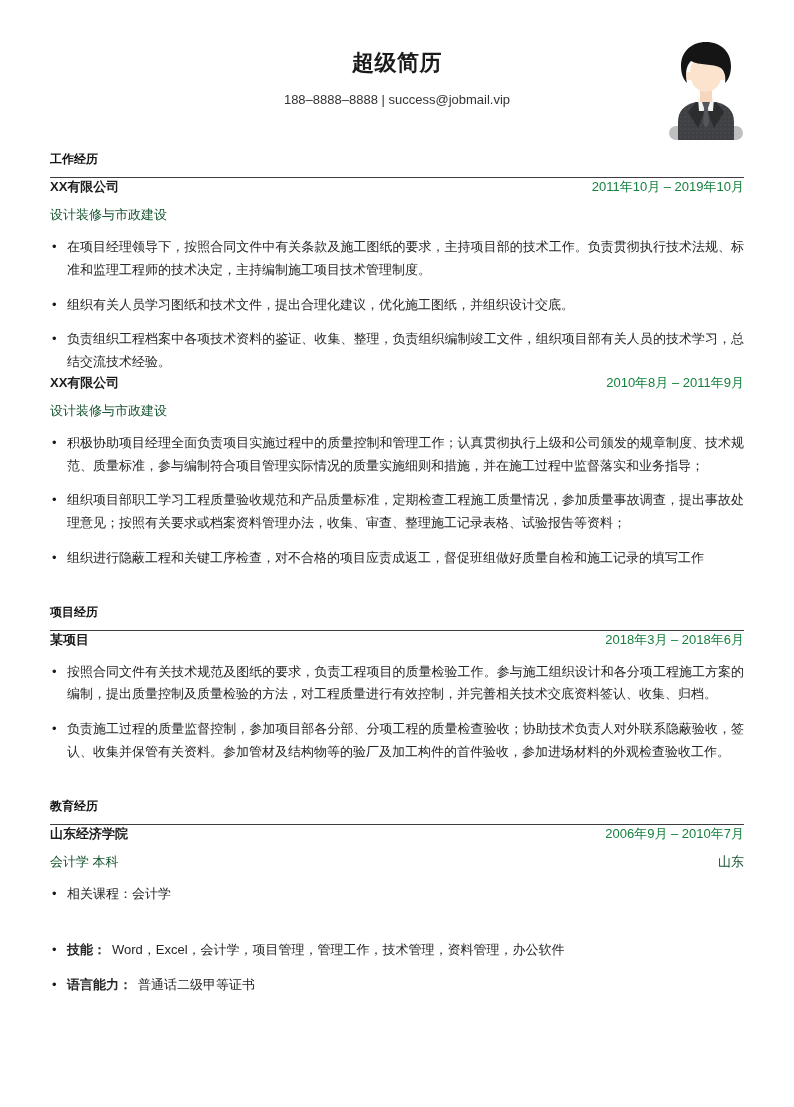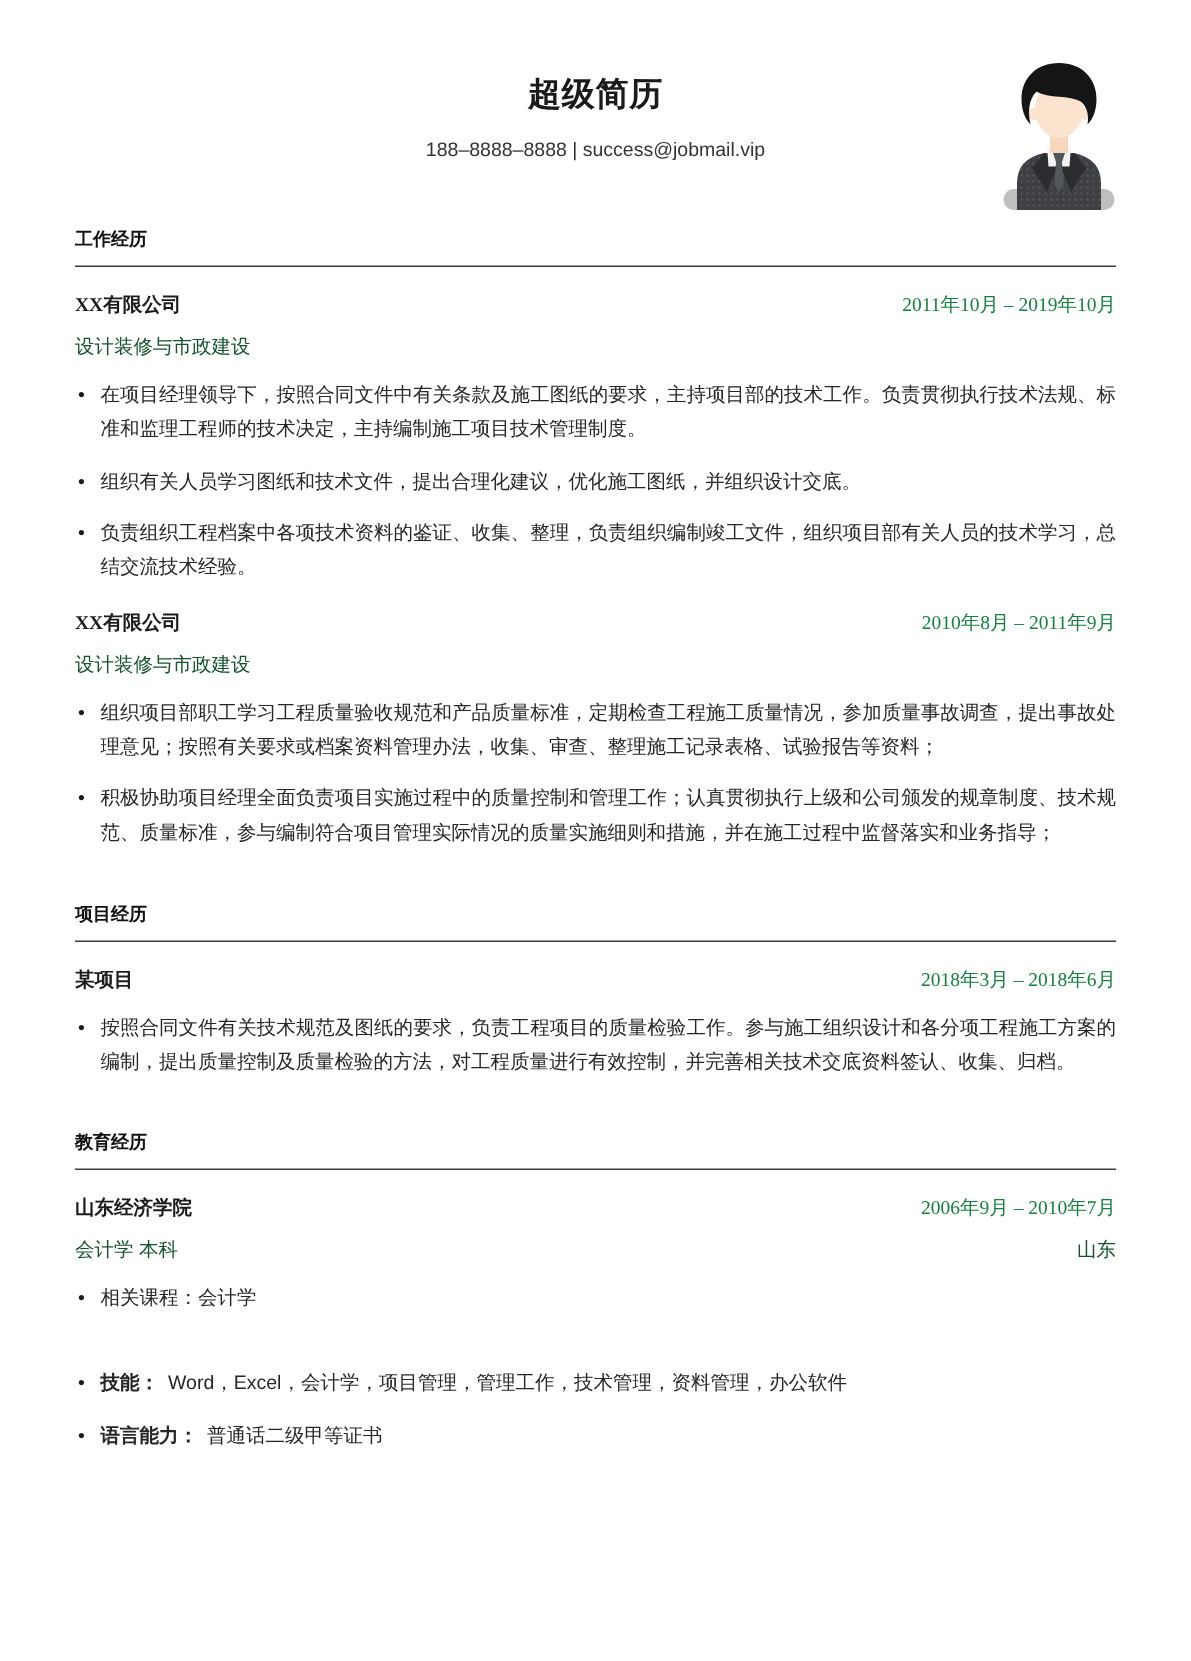--- a/index.html
+++ b/index.html
@@ -42,22 +42,20 @@
     font-size: 12px;
     font-weight: bold;
     color: #111111;
     padding-bottom: 9px;
     border-bottom: 1px solid #3d3d3d;
   }
   .entry-head {
     display: flex;
     justify-content: space-between;
     align-items: baseline;
-    margin-top: 16px;
-    font-family: Liberation Serif, serif;
   }
   .entry-heading { font-size: 13px; font-weight: bold; color: #1c1c1c; }
   .entry-date { font-size: 13px; color: #15803d; white-space: nowrap; }
   .entry-sub {
     display: flex;
     justify-content: space-between;
     margin-top: 10px;
     font-size: 13px;
     color: #14532d;
   }
@@ -133,34 +131,36 @@
         </div>
         <div class="entry">
           <div class="entry-head">
             <span class="entry-heading">XX有限公司</span>
             <span class="entry-date">2010年8月 – 2011年9月</span>
           </div>
           <div class="entry-sub">
             <span>设计装修与市政建设</span>
           </div>
           <ul class="bullets">
+            <li>积极协助项目经理全面负责项目实施过程中的质量控制和管理工作；认真贯彻执行上级和公司颁发的规章制度、技术规范、质量标准，参与编制符合项目管理实际情况的质量实施细则和措施，并在施工过程中监督落实和业务指导；</li>
             <li>组织项目部职工学习工程质量验收规范和产品质量标准，定期检查工程施工质量情况，参加质量事故调查，提出事故处理意见；按照有关要求或档案资料管理办法，收集、审查、整理施工记录表格、试验报告等资料；</li>
-            <li>积极协助项目经理全面负责项目实施过程中的质量控制和管理工作；认真贯彻执行上级和公司颁发的规章制度、技术规范、质量标准，参与编制符合项目管理实际情况的质量实施细则和措施，并在施工过程中监督落实和业务指导；</li>
+            <li>组织进行隐蔽工程和关键工序检查，对不合格的项目应责成返工，督促班组做好质量自检和施工记录的填写工作</li>
           </ul>
         </div>
       </section>
       <section class="section">
         <div class="section-title">项目经历</div>
         <div class="entry">
           <div class="entry-head">
             <span class="entry-heading">某项目</span>
             <span class="entry-date">2018年3月 – 2018年6月</span>
           </div>
           <ul class="bullets">
             <li>按照合同文件有关技术规范及图纸的要求，负责工程项目的质量检验工作。参与施工组织设计和各分项工程施工方案的编制，提出质量控制及质量检验的方法，对工程质量进行有效控制，并完善相关技术交底资料签认、收集、归档。</li>
+            <li>负责施工过程的质量监督控制，参加项目部各分部、分项工程的质量检查验收；协助技术负责人对外联系隐蔽验收，签认、收集并保管有关资料。参加管材及结构物等的验厂及加工构件的首件验收，参加进场材料的外观检查验收工作。</li>
           </ul>
         </div>
       </section>
       <section class="section">
         <div class="section-title">教育经历</div>
         <div class="entry">
           <div class="entry-head">
             <span class="entry-heading">山东经济学院</span>
             <span class="entry-date">2006年9月 – 2010年7月</span>
           </div>

